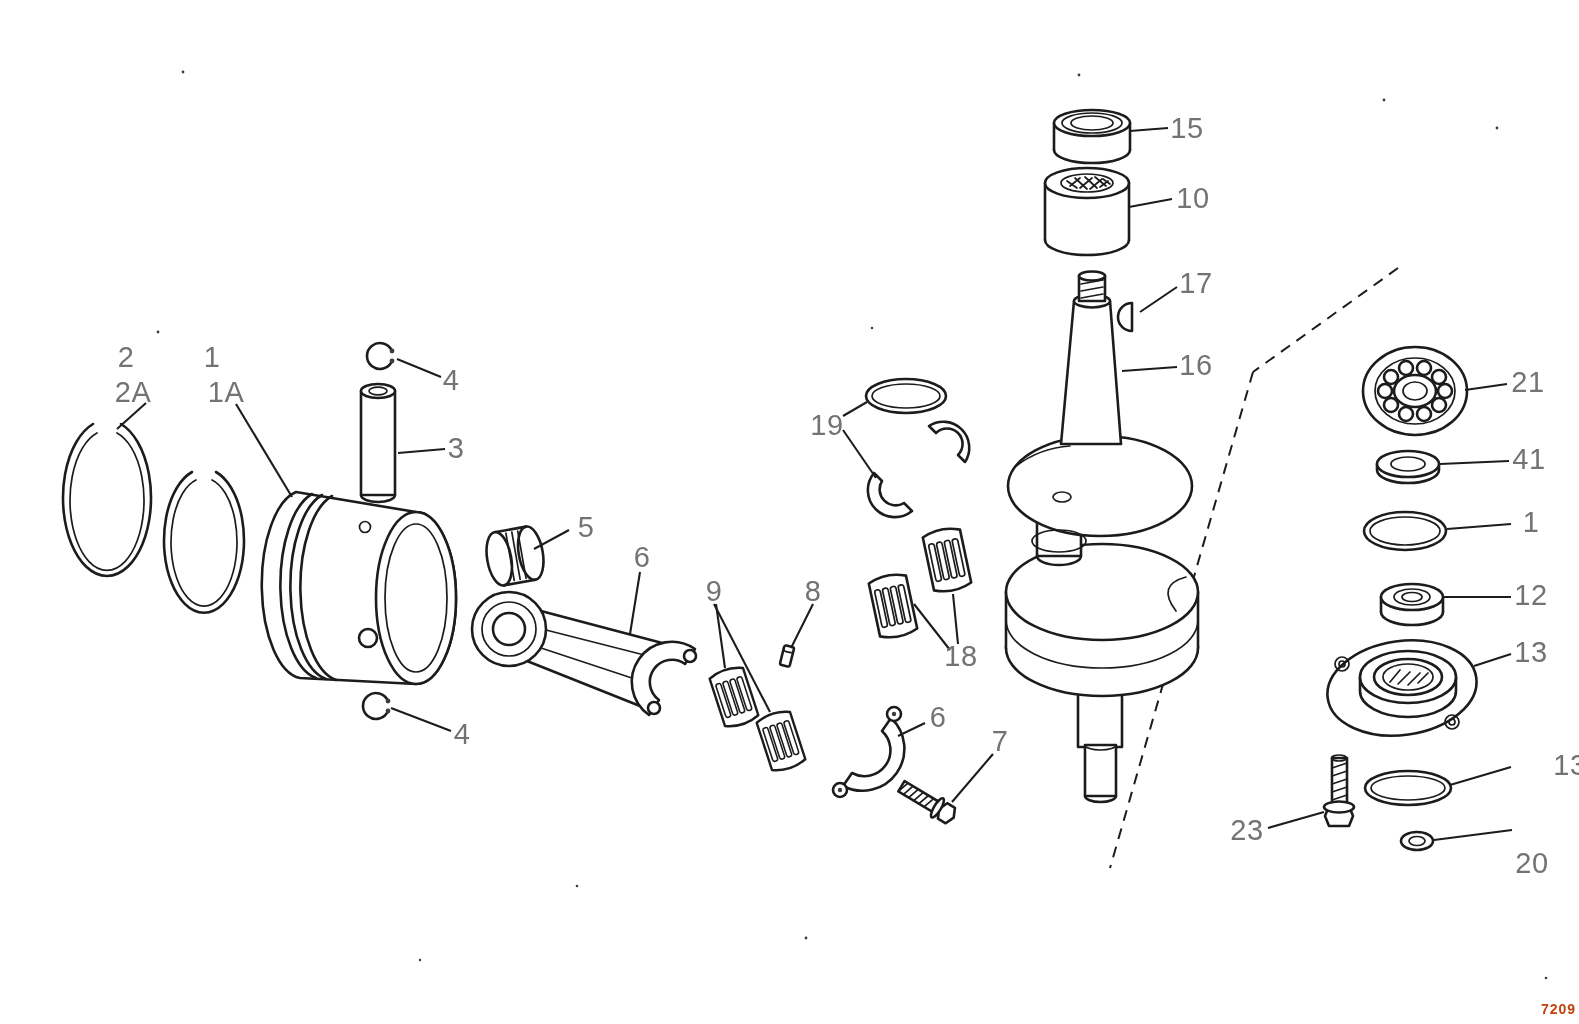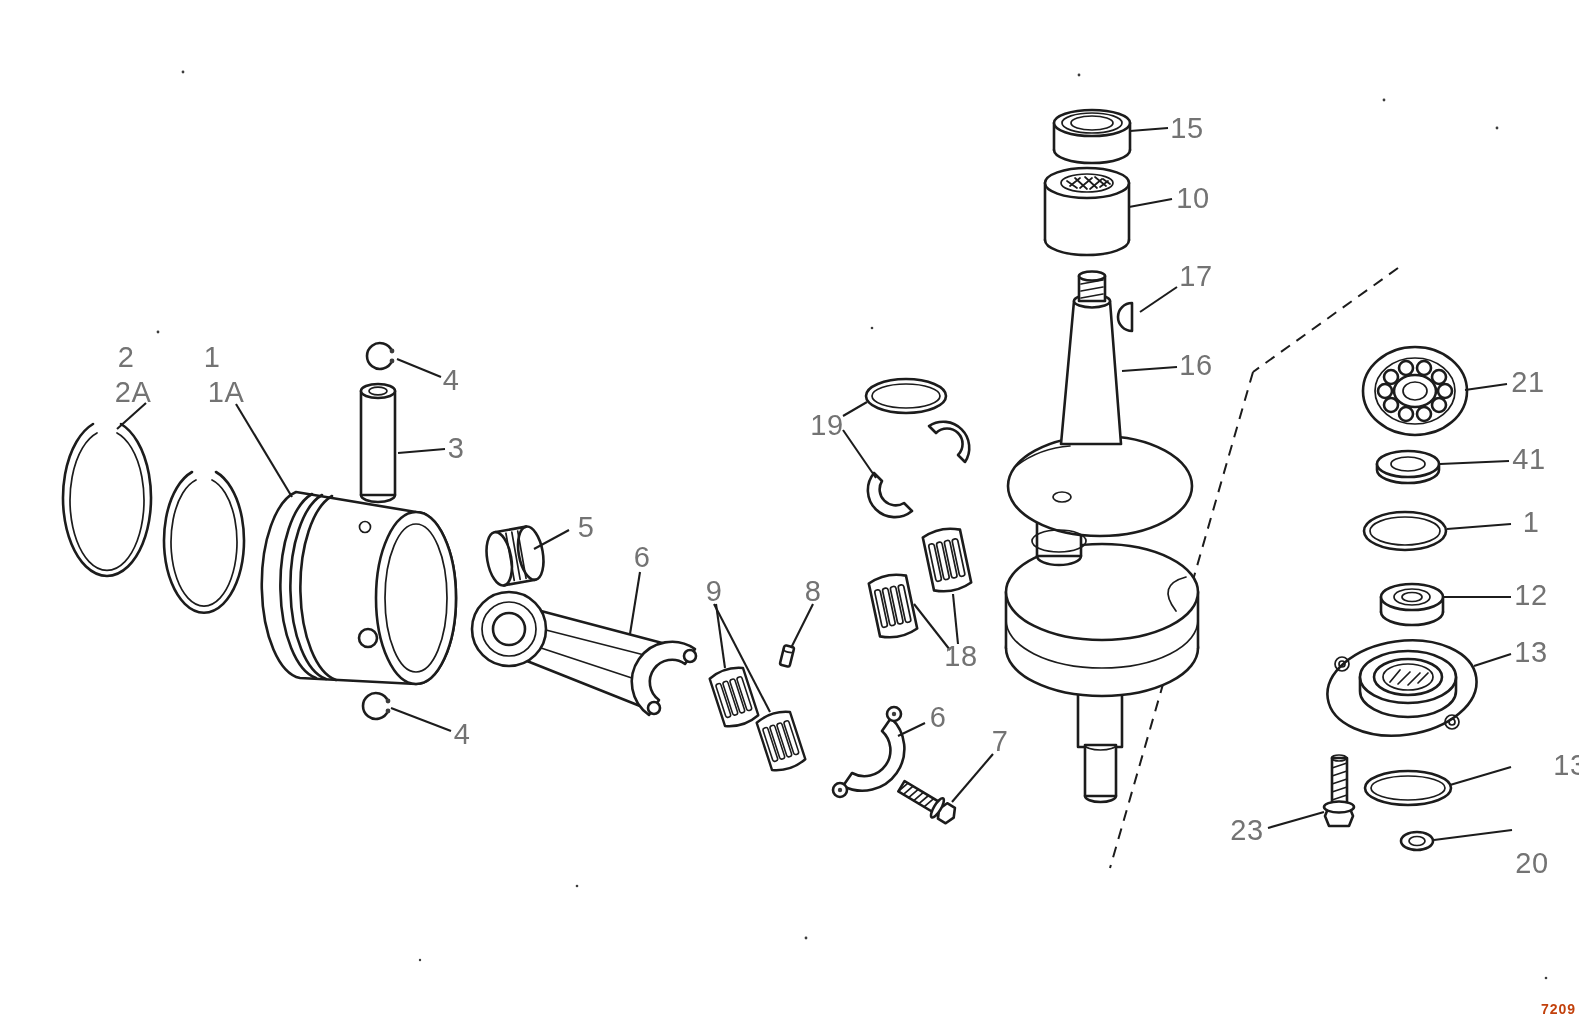--- a/index.html
+++ b/index.html
@@ -320,21 +320,21 @@
     <div class="callout" style="left:642px;top:557px">6</div>
     <div class="callout" style="left:714px;top:591px">9</div>
     <div class="callout" style="left:813px;top:591px">8</div>
     <div class="callout" style="left:462px;top:734px">4</div>
     <div class="callout" style="left:938px;top:717px">6</div>
     <div class="callout" style="left:1000px;top:741px">7</div>
     <div class="callout" style="left:827px;top:425px">19</div>
     <div class="callout" style="left:961px;top:656px">18</div>
     <div class="callout" style="left:1187px;top:128px">15</div>
     <div class="callout" style="left:1193px;top:198px">10</div>
-    <div class="callout" style="left:1196px;top:276px">17</div>
+    <div class="callout" style="left:1196px;top:283px">17</div>
     <div class="callout" style="left:1196px;top:365px">16</div>
     <div class="callout" style="left:1528px;top:382px">21</div>
     <div class="callout" style="left:1529px;top:459px">41</div>
     <div class="callout" style="left:1531px;top:522px">1</div>
     <div class="callout" style="left:1531px;top:595px">12</div>
     <div class="callout" style="left:1531px;top:652px">13</div>
     <div class="callout" style="left:1570px;top:765px">13</div>
     <div class="callout" style="left:1532px;top:863px">20</div>
     <div class="callout" style="left:1247px;top:830px">23</div>
     <div class="dwgnum">7209</div>

